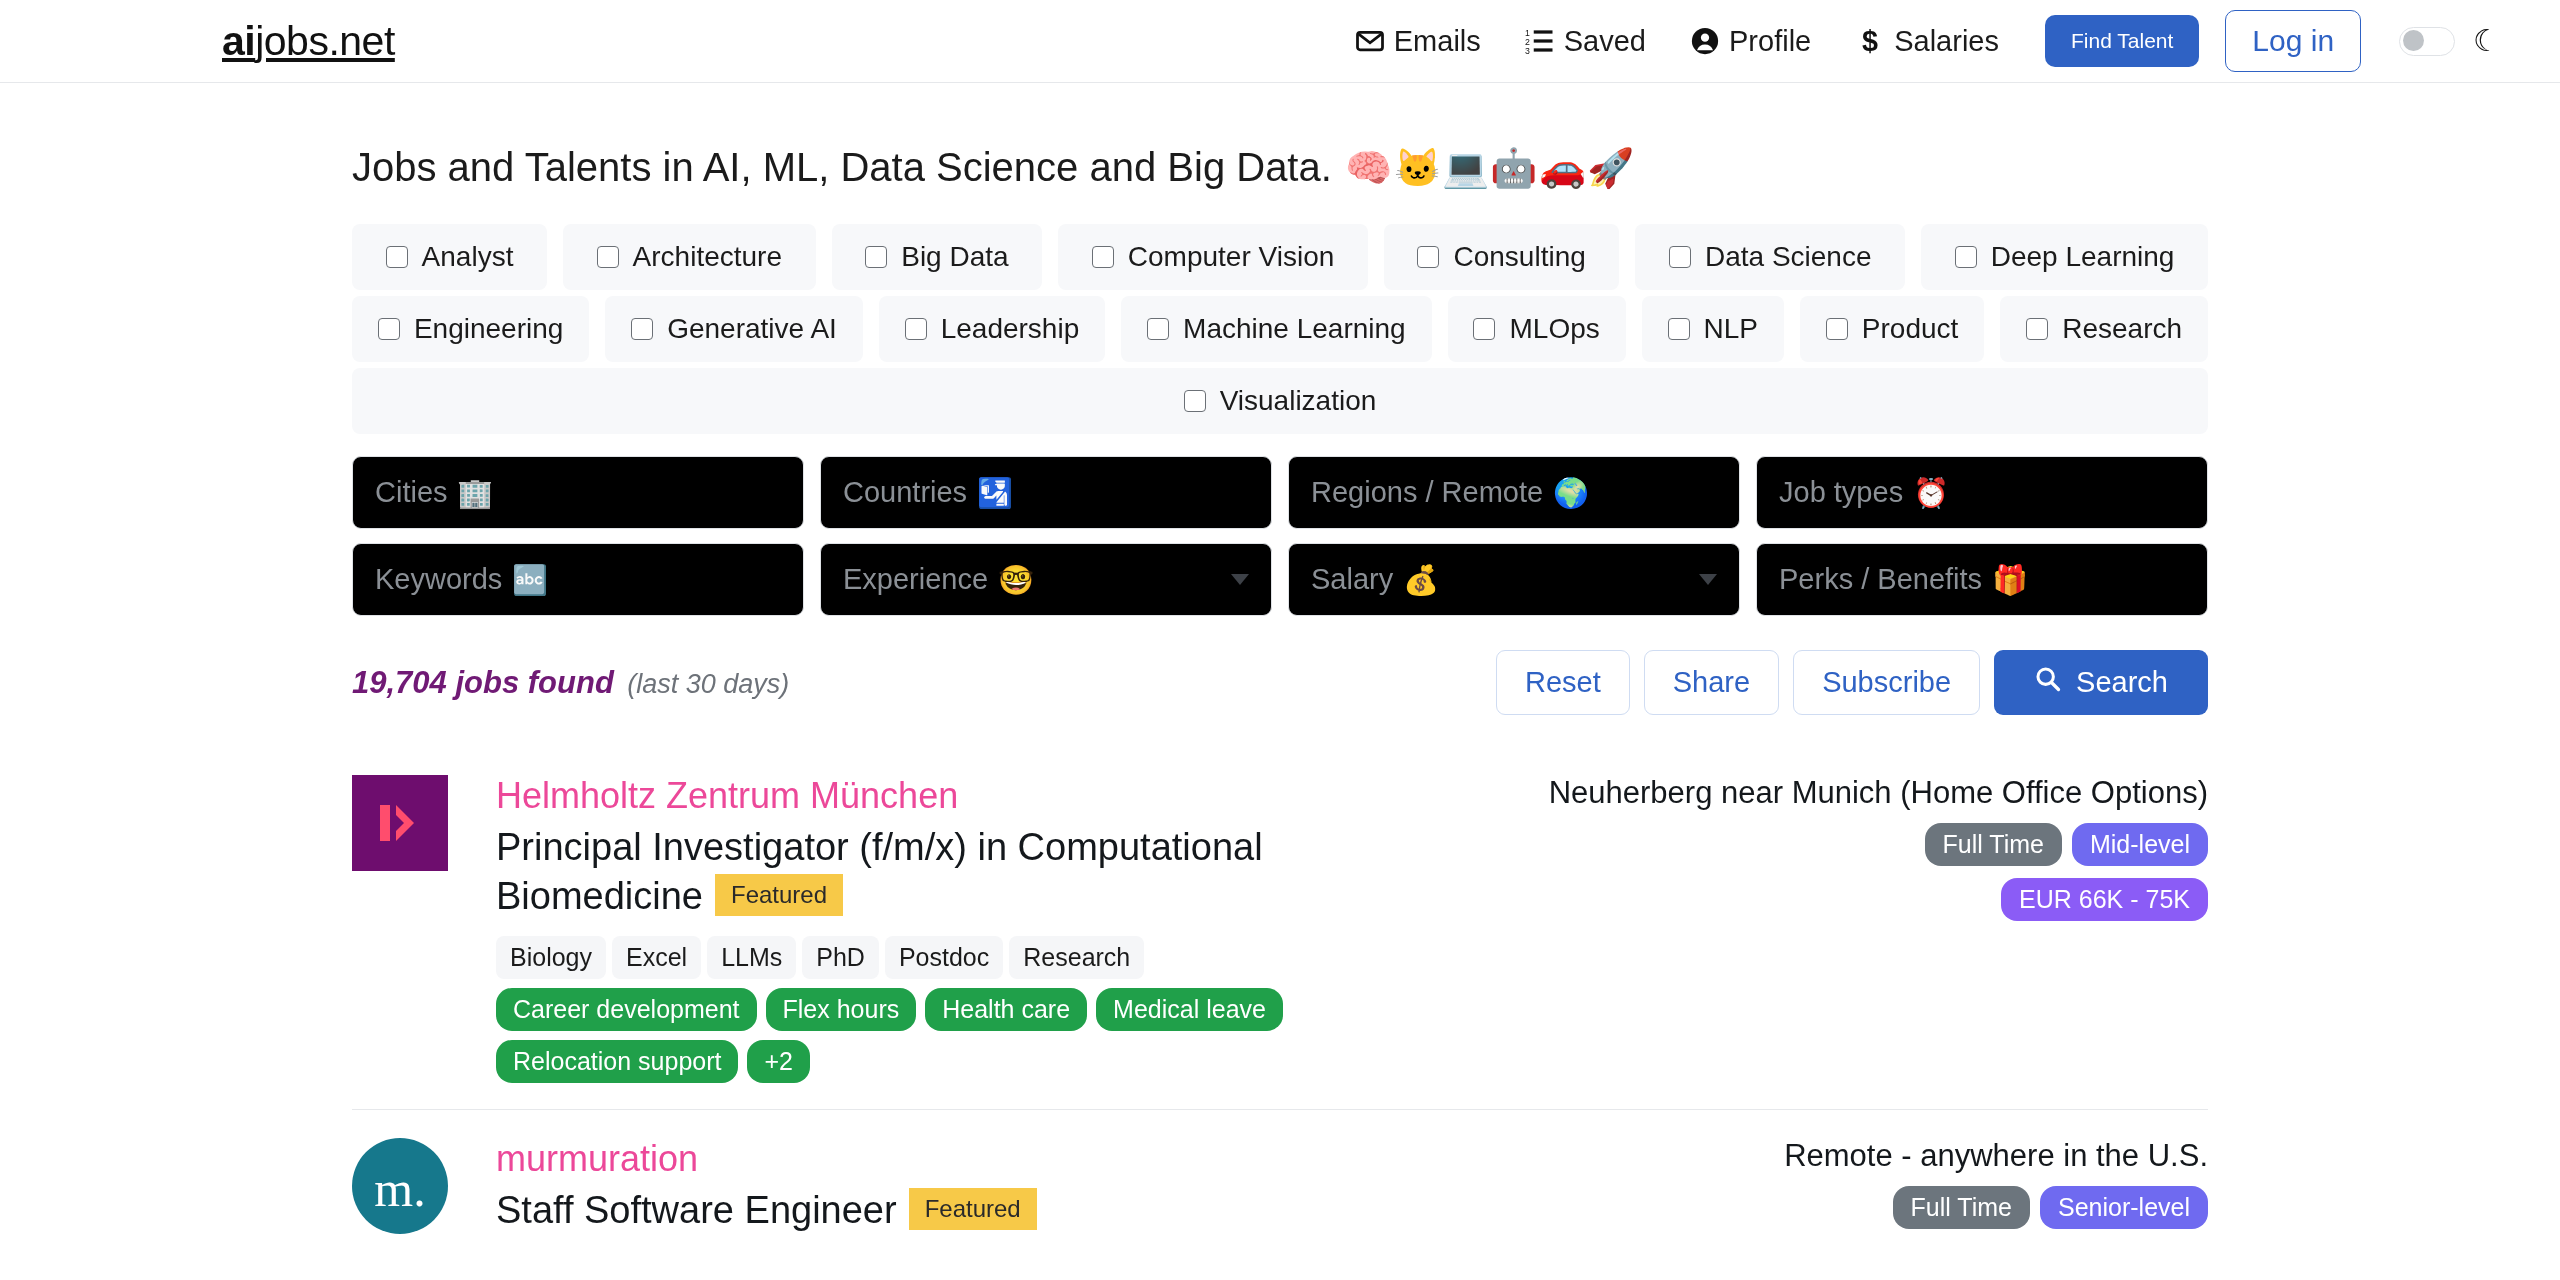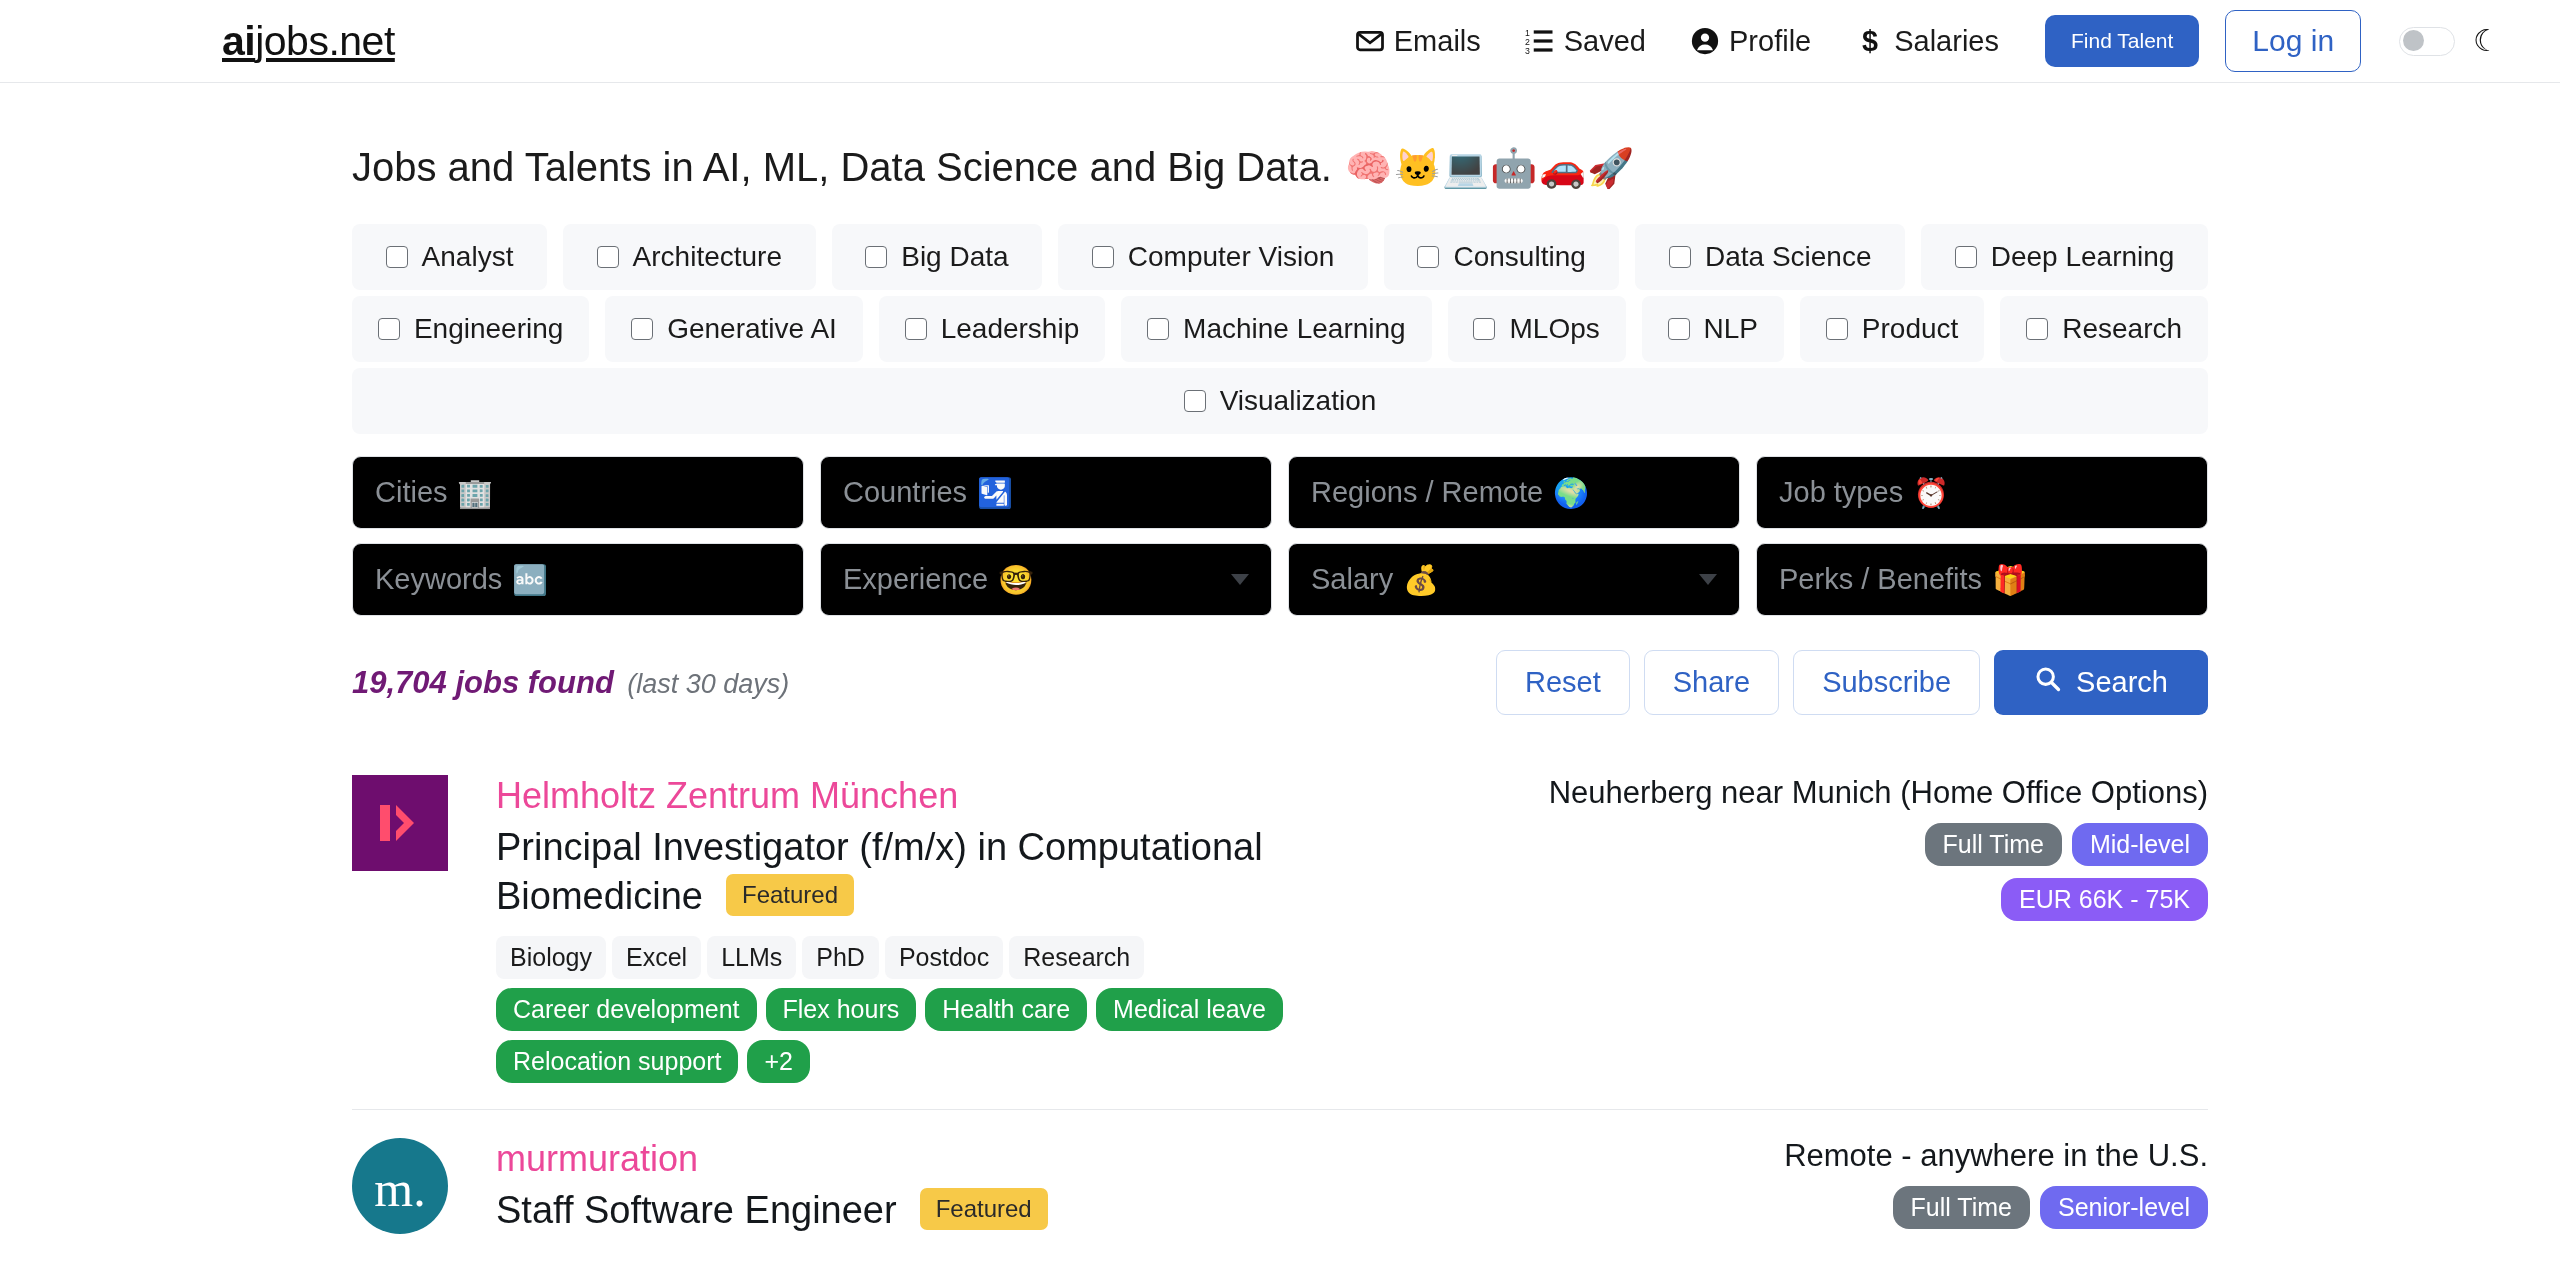--- a/index.html
+++ b/index.html
@@ -248,23 +248,23 @@
     font-size: 38px;
     color: #14181c;
     line-height: 1.28;
     display: inline;
   }
   .badge-featured {
     display: inline-block;
     background: #f7c948;
     color: #2a2a2a;
     font-size: 24px;
-    border-radius: 7px;
+    border-radius: 0;
     padding: 7px 16px;
-    margin-left: 23px;
+    margin-left: 12px;
     vertical-align: 6px;
     white-space: nowrap;
   }
   .tag-row { display: flex; flex-wrap: wrap; gap: 6px; margin-top: 16px; }
   .tag-grey {
     background: #f5f6f8;
     color: #1b1b1b;
     border-radius: 8px;
     font-size: 25px;
     padding: 7px 14px;

